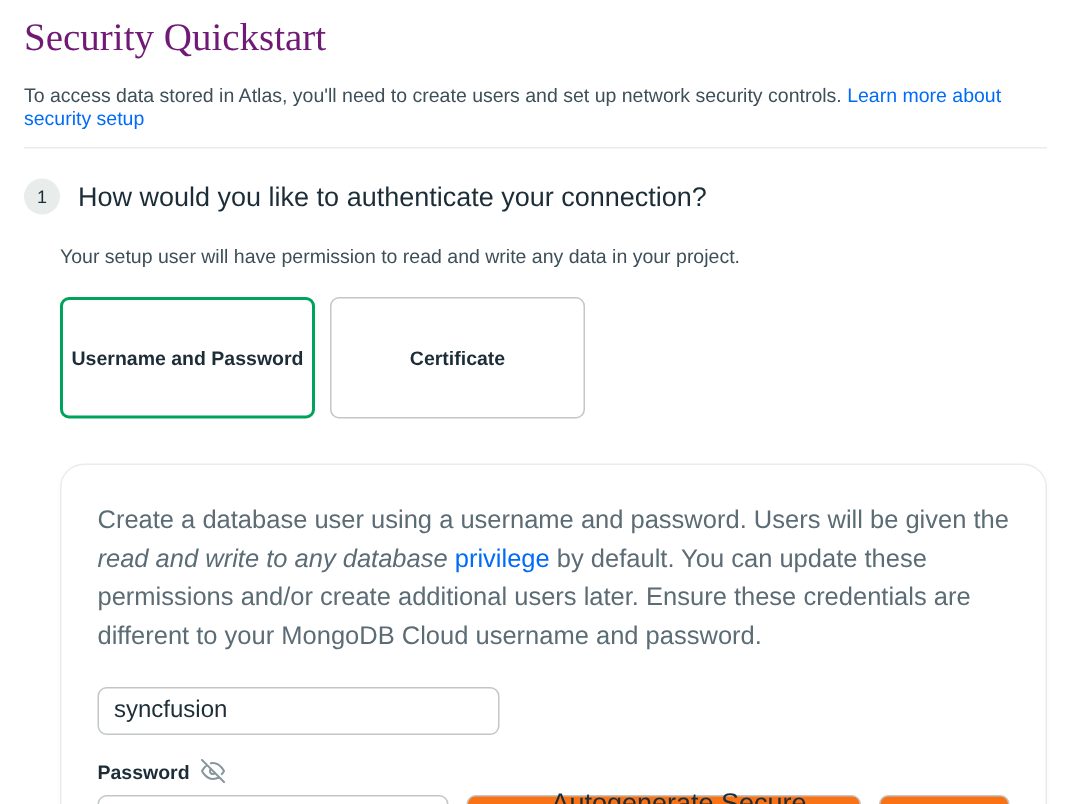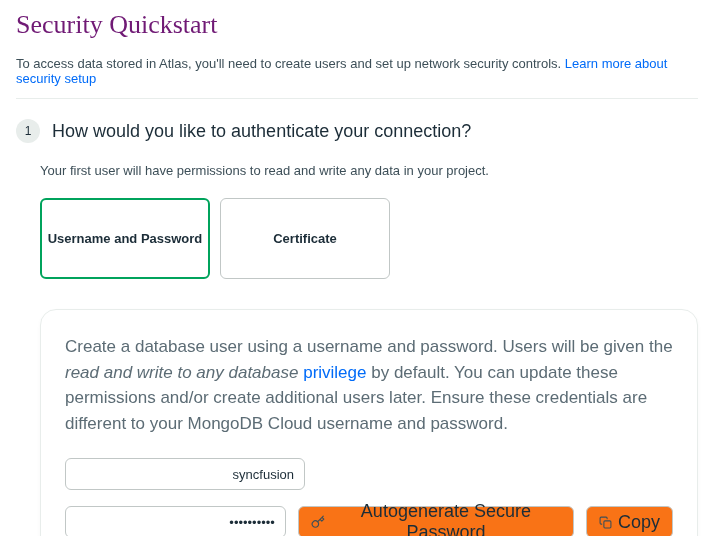--- a/index.html
+++ b/index.html
@@ -68,28 +68,27 @@
   }
   .desc em { font-style: italic; }
   .field-row { margin-bottom: 16px; }
   .field-label {
     display: flex; align-items: center; gap: 8px;
     font-size: 13px; font-weight: 600;
     margin-bottom: 8px;
     color: #1c2d38;
   }
   .text-input {
-    width: 240px; height: 32px;
+    width: 268px; height: 32px;
     border: 1px solid #c1c7c6;
     border-radius: 6px;
     padding: 0 10px;
-    font-size: 13px;
+    font-size: 16px;
     color: #1c2d38;
     outline: none;
-    text-align: right;
   }
   .pw-row { display: flex; gap: 12px; align-items: center; }
   .btn {
     height: 32px;
     border: 1px solid #c1c7c6;
     border-radius: 6px;
     background: #f97316;
     padding: 0 12px;
     font-size: 18px;
     display: inline-flex; align-items: center; gap: 6px;
@@ -107,37 +106,46 @@
   <span>To access data stored in Atlas, you'll need to create users and set up network security controls. </span><a href="#">Learn more about security setup</a>
 </p>
 
 <hr class="divider">
 
 <div class="step-row">
   <div class="step-num">1</div>
   <div class="step-title">How would you like to authenticate your connection?</div>
 </div>
 
-<p class="sub-intro">Your first user will have permissions to read and write any data in your project.</p>
+<p class="sub-intro">Your setup user will have permission to read and write any data in your project.</p>
 
 <div class="option-row">
   <div class="option-card selected">Username and Password</div>
   <div class="option-card">Certificate</div>
 </div>
 
 <div class="panel">
   <p class="desc">
     <span>Create a database user using a username and password. Users will be given the </span><em>read and write to any database </em><a href="#">privilege</a><span> by default. You can update these permissions and/or create additional users later. Ensure these credentials are different to your MongoDB Cloud username and password.</span>
   </p>
 
   <div class="field-row">
     <input class="text-input" type="text" value="syncfusion" style="">
   </div>
 
   <div class="field-row">
+    <div class="field-label">
+      <span>Password</span>
+      <span class="icon">
+        <svg width="16" height="16" viewBox="0 0 24 24" fill="none" stroke="#89979b" stroke-width="2" stroke-linecap="round" stroke-linejoin="round">
+            <path d="M17.94 17.94A10.07 10.07 0 0 1 12 20c-7 0-11-8-11-8a18.45 18.45 0 0 1 5.06-5.94M9.9 4.24A9.12 9.12 0 0 1 12 4c7 0 11 8 11 8a18.5 18.5 0 0 1-2.16 3.19M1 1l22 22"></path>
+            <path d="M14.12 14.12A3 3 0 1 1 9.88 9.88"></path>
+          </svg>
+      </span>
+    </div>
     <div class="pw-row">
       <input class="text-input" type="text" value="••••••••••" style="">
       <button class="btn">
         <span class="icon">
           <svg width="14" height="14" viewBox="0 0 24 24" fill="none" stroke="#3d4f58" stroke-width="2" stroke-linecap="round" stroke-linejoin="round">
               <path d="M21 2l-2 2m-7.61 7.61a5.5 5.5 0 1 1-7.778 7.778 5.5 5.5 0 0 1 7.777-7.777zm0 0L15.5 7.5m0 0l3 3L22 7l-3-3m-3.5 3.5L19 4"></path>
             </svg>
         </span>
         <span>Autogenerate Secure Password</span>
       </button>

